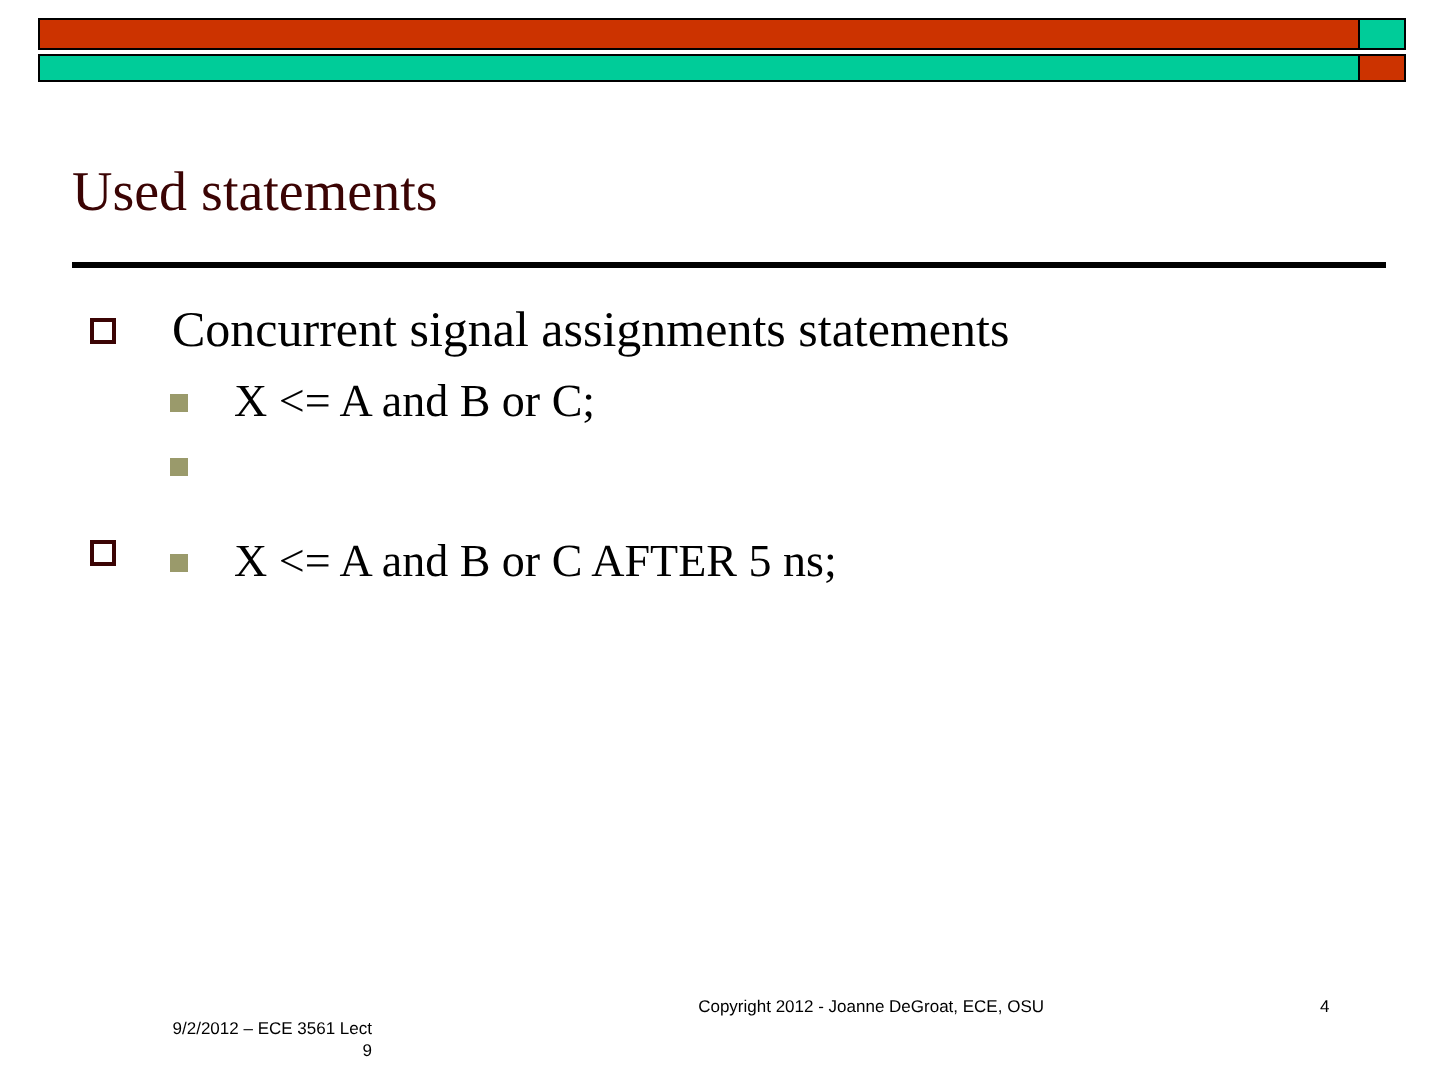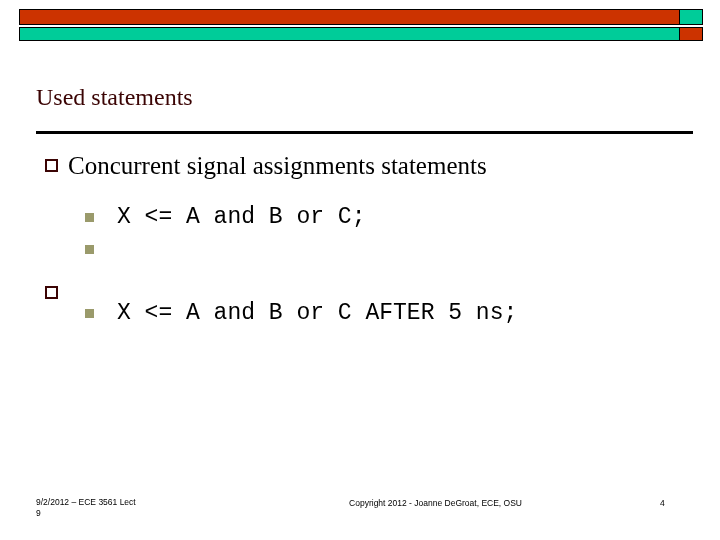--- a/index.html
+++ b/index.html
@@ -40,21 +40,21 @@
     flex: 0 0 22px;
     border-left: 1.5px solid #000000;
   }
 
   
   .slide-title {
     position: absolute;
     left: 36px;
     top: 75px;
     width: 660px;
-    font-size: 24px;
+    font-size: 28px;
     line-height: 44px;
     color: #3B0404;
     white-space: nowrap;
   }
   .title-rule {
     position: absolute;
     left: 36px;
     top: 131px;
     width: 657px;
     height: 3px;
@@ -64,38 +64,38 @@
   
   .body-area {
     position: absolute;
     left: 0;
     top: 150px;
     width: 720px;
   }
 
   .lvl1 {
     position: relative;
-    padding-left: 68px;
+    padding-left: 86px;
     font-size: 25px;
     line-height: 31px;
     color: #000000;
     margin-bottom: 0;
   }
   .lvl1-marker {
     position: absolute;
     left: 45px;
     top: 9px;
     width: 13px;
     height: 13px;
     box-sizing: border-box;
     border: 2.5px solid #3B0404;
     background: transparent;
   }
 
-  .lvl2-group { margin-top: 20px; font-family: Liberation Mono, monospace; }
+  .lvl2-group { margin-top: 4px; }
 
   .lvl2 {
     position: relative;
     padding-left: 117px;
     font-size: 23px;
     line-height: 32px;
     color: #000000;
     white-space: nowrap;
   }
   .lvl2-marker {
@@ -117,22 +117,23 @@
     width: 720px;
     height: 30px;
     font-family: "Liberation Sans", "DejaVu Sans", sans-serif;
     font-size: 8.5px;
     line-height: 11px;
     color: #000000;
   }
   .footer-left {
     position: absolute;
     left: 36px;
-    top: 4px;
+    top: 16px;
     width: 150px;
+    text-align: right;
   }
   .footer-center {
     position: absolute;
     left: 262px;
     top: 5px;
     width: 260px;
     text-align: right;
   }
   .footer-page {
     position: absolute;

